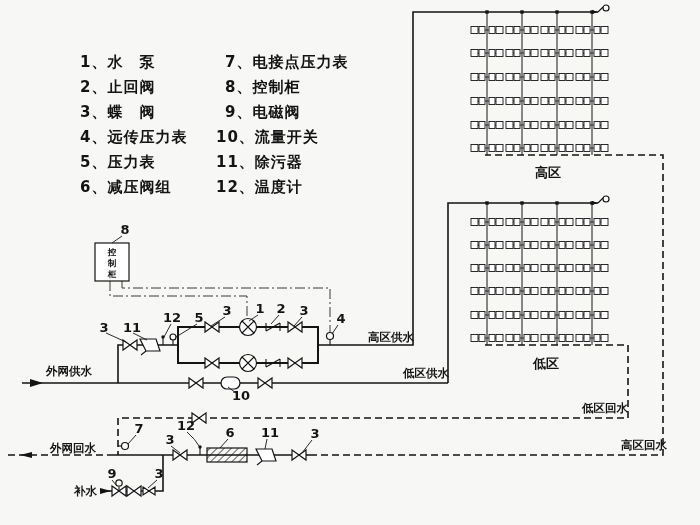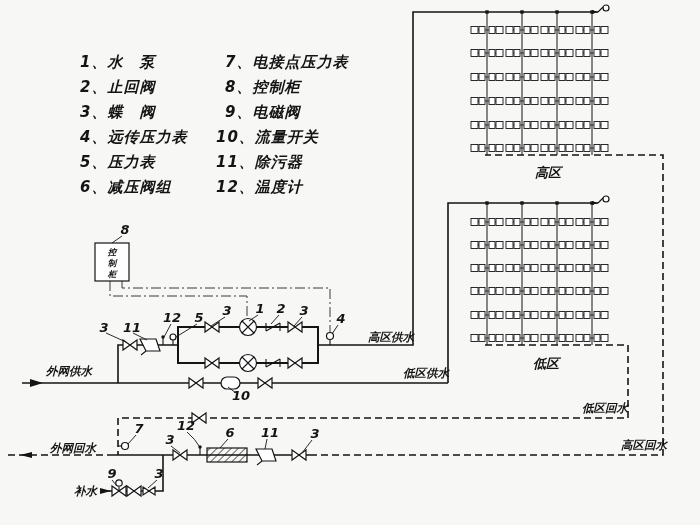--- a/index.html
+++ b/index.html
@@ -1,18 +1,18 @@
 <!DOCTYPE html>
 <html><head>
 <meta charset="utf-8">
 <style>
   html,body{margin:0;padding:0;}
   body{width:700px;height:525px;background:#f7f7f5;overflow:hidden;
        font-family:"DejaVu Sans","Liberation Sans",sans-serif;}
-  #stage{position:relative;width:700px;height:525px;background:#f7f7f5;font-style:italic;}
+  #stage{position:relative;width:700px;height:525px;background:#f7f7f5;}
   svg{position:absolute;left:0;top:0;}
   text{fill:#141414;}
   .legend-txt{font-size:15px;font-weight:bold;letter-spacing:1px;}
   .zone-txt{font-size:13px;font-weight:bold;}
   .flow-txt{font-size:11.5px;font-weight:bold;}
   .num-txt{font-size:13px;font-weight:bold;text-anchor:middle;}
   .cab-txt{font-size:8.5px;font-weight:bold;text-anchor:middle;}
   .pipe{stroke:#141414;stroke-width:1.6;fill:none;}
   .pipe-bold{stroke:#141414;stroke-width:2;fill:none;}
   .pipe-thin{stroke:#141414;stroke-width:1.1;fill:none;}

